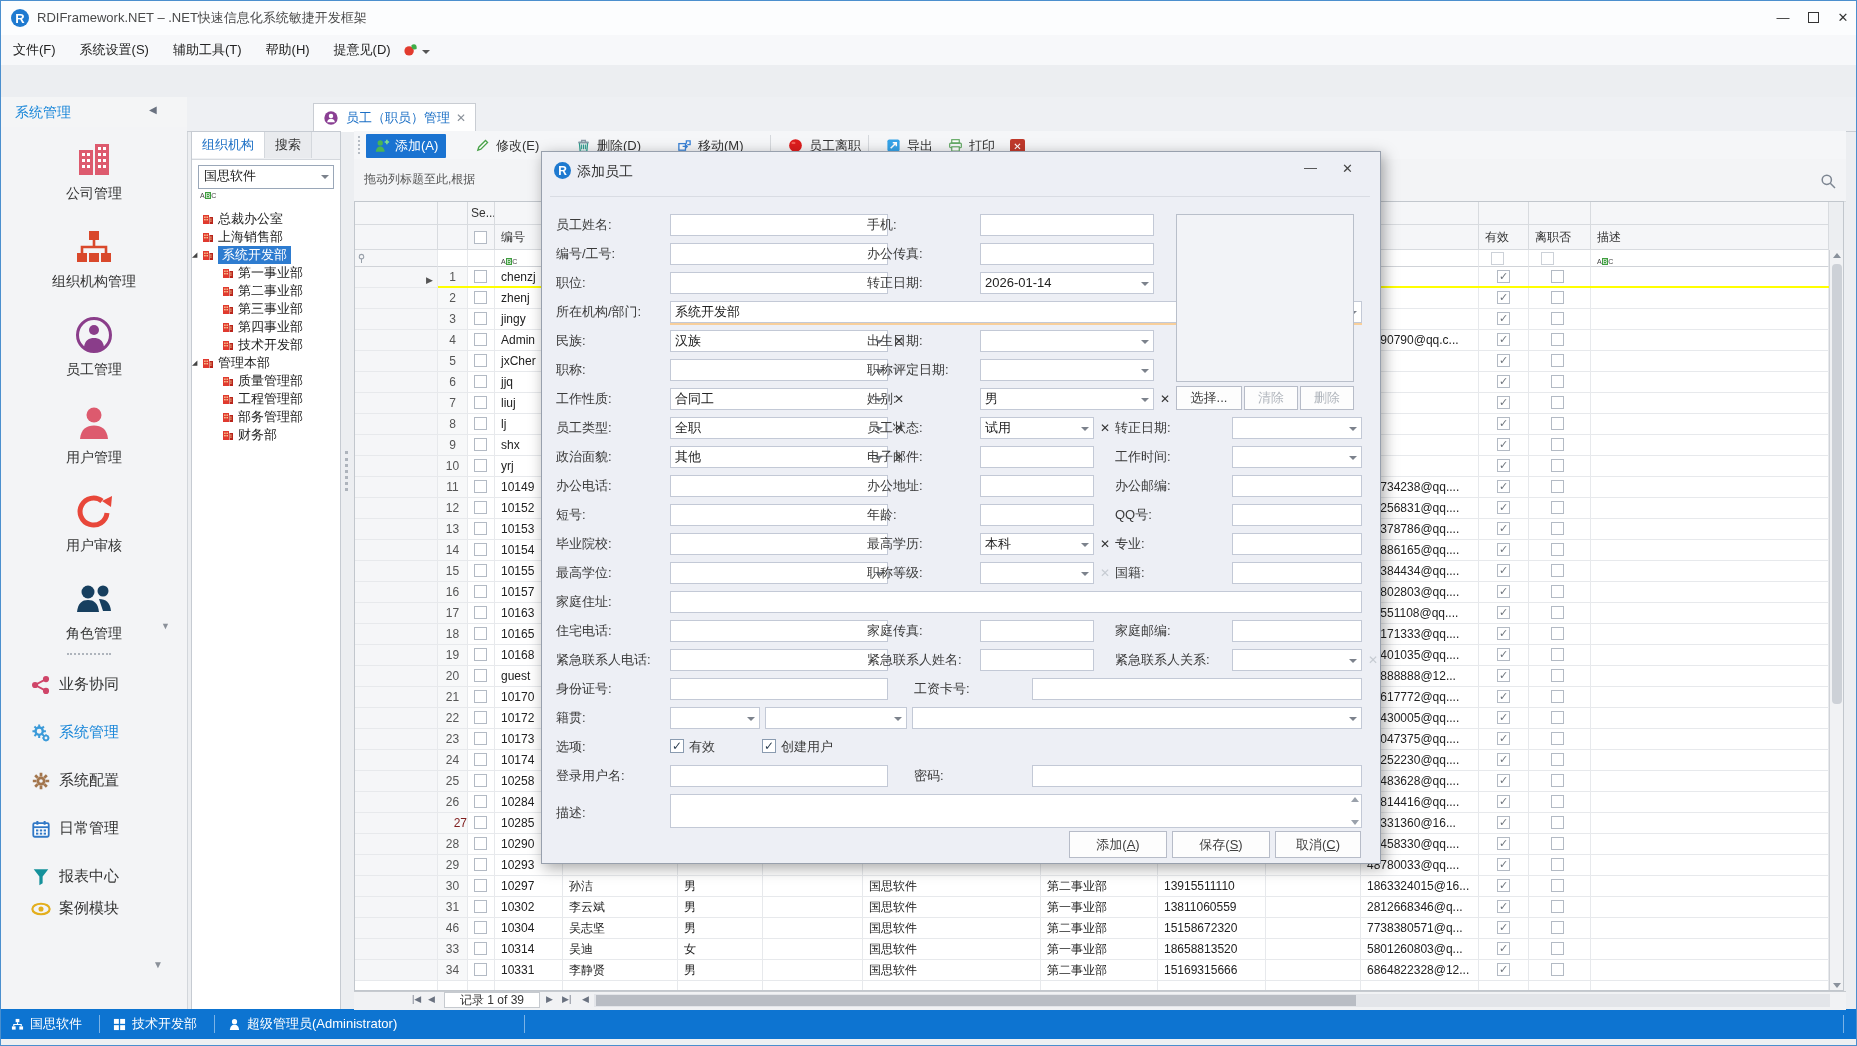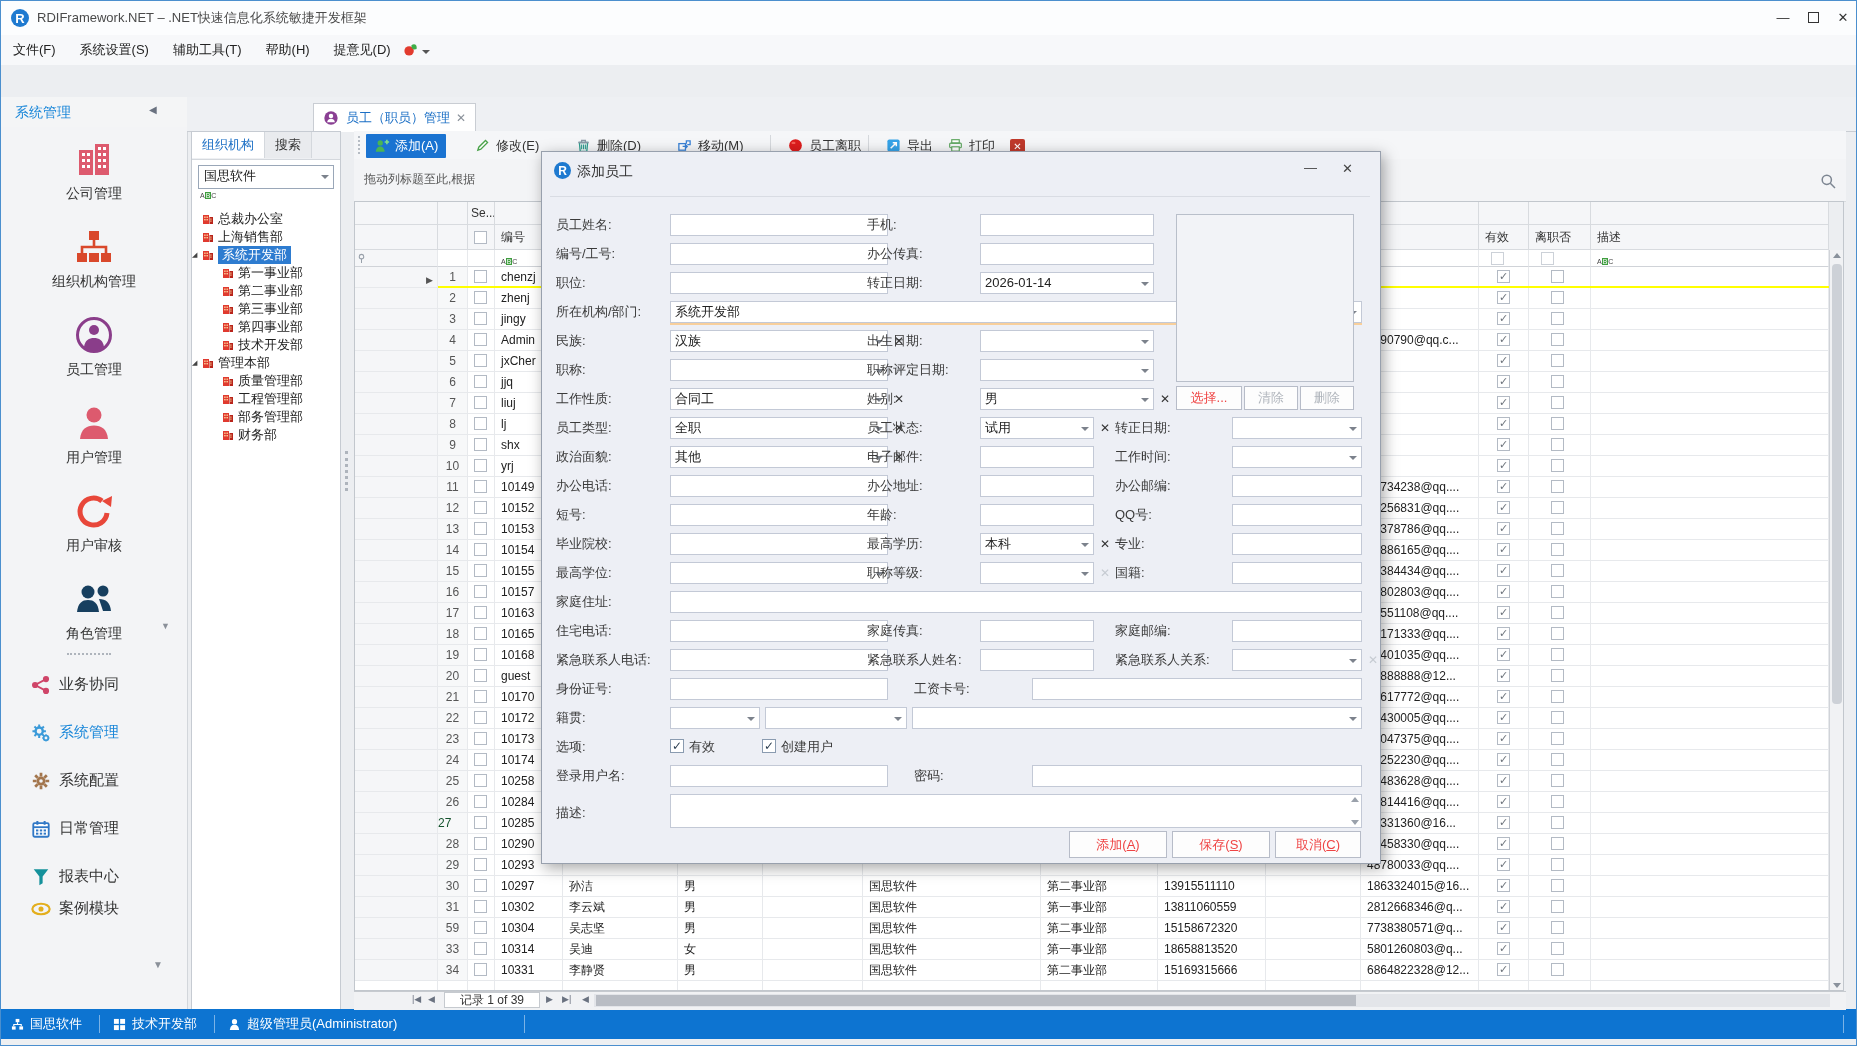--- a/index.html
+++ b/index.html
@@ -49,21 +49,21 @@
   .toolbtn.active{background:#1a73d1;color:#fff;border-radius:1px;}
   .grip{width:4px;border-left:2px dotted #b6bcc4;}
   
   #dialog{left:540px;top:150px;width:838px;height:711px;background:#edeff5;border:1px solid #98a0ad;
     box-shadow:3px 4px 14px rgba(0,0,0,.35);z-index:50;}
   .dlabel{font-size:13px;color:#3a3a3a;line-height:22px;white-space:nowrap;}
   .din{background:#fff;border:1px solid #c3c9d6;box-sizing:border-box;height:22px;font-size:13px;color:#222;line-height:20px;padding-left:4px;overflow:hidden;}
   .arr{position:absolute;right:4px;top:9px;width:0;height:0;border-left:4px solid transparent;border-right:4px solid transparent;border-top:4px solid #7c828c;}
   .clrx{position:absolute;font-size:12px;font-weight:bold;color:#333;line-height:22px;}
   .clrx.dis{color:#c6cbd2;font-weight:normal;}
-  .dbtn{height:25px;background:#fdfdfd;border:1px solid #b7bcc8;font-size:13px;color:#ef4444;display:flex;align-items:center;justify-content:center;}
+  .dbtn{height:25px;background:#fdfdfd;border:1px solid #b7bcc8;font-size:13px;color:#404040;display:flex;align-items:center;justify-content:center;}
   .dbtn.dis{color:#b0b5bc;}
   
   #statusbar{left:0;top:1008px;width:100%;height:30px;background:#0d74d1;}
   .st-item{display:flex;align-items:center;gap:6px;color:#fff;font-size:13px;}
   .abc{font-size:7px;color:#444;letter-spacing:0;}
   .abc b{background:#3f9e3f;color:#fff;padding:0 1px;font-weight:normal;}
   .icon{display:inline-block;}
   .icon svg{display:block;}
 </style>
 </head>
@@ -1416,21 +1416,21 @@
     <div class="gcell abs" style="left: 1360px; top: 791px; width: 118px; height: 21px;">81814416@qq....</div>
     <div class="gcell abs" style="left: 1478px; top: 791px; width: 50px; height: 21px;">
       <div class="cb abs" style="left: 18px; top: 3px;">✓</div>
     </div>
     <div class="gcell abs" style="left: 1528px; top: 791px; width: 62px; height: 21px;">
       <div class="cb abs" style="left: 22px; top: 3px;"></div>
     </div>
     <div class="gcell abs" style="left: 1590px; top: 791px; width: 238px; height: 21px;"></div>
     <div class="abs" style="left: 437px; top: 791px; width: 1391px; height: 21px; pointer-events: none;"></div>
     <div class="gcell abs" style="left: 353px; top: 812px; width: 84px; height: 21px; background: rgb(245, 246, 248);"></div>
-    <div class="gcell abs" style="left: 437px; top: 812px; width: 30px; height: 21px; background: rgb(247, 248, 249); color: #14532d; text-align: left; padding-left: 0px;">27</div>
+    <div class="gcell abs" style="left: 437px; top: 812px; width: 30px; height: 21px; background: rgb(247, 248, 249); color: #7f1d1d; text-align: right; padding-left: 0px;">27</div>
     <div class="gcell abs" style="left: 467px; top: 812px; width: 27px; height: 21px;">
       <div class="cb abs" style="left: 6px; top: 3px;"></div>
     </div>
     <div class="gcell abs" style="left: 494px; top: 812px; width: 68px; height: 21px;">10285</div>
     <div class="gcell abs" style="left: 562px; top: 812px; width: 115px; height: 21px;"></div>
     <div class="gcell abs" style="left: 677px; top: 812px; width: 85px; height: 21px;"></div>
     <div class="gcell abs" style="left: 762px; top: 812px; width: 100px; height: 21px;"></div>
     <div class="gcell abs" style="left: 862px; top: 812px; width: 178px; height: 21px;"></div>
     <div class="gcell abs" style="left: 1040px; top: 812px; width: 117px; height: 21px;"></div>
     <div class="gcell abs" style="left: 1157px; top: 812px; width: 108px; height: 21px;"></div>
@@ -1526,21 +1526,21 @@
     <div class="gcell abs" style="left: 1360px; top: 896px; width: 118px; height: 21px;">2812668346@q...</div>
     <div class="gcell abs" style="left: 1478px; top: 896px; width: 50px; height: 21px;">
       <div class="cb abs" style="left: 18px; top: 3px;">✓</div>
     </div>
     <div class="gcell abs" style="left: 1528px; top: 896px; width: 62px; height: 21px;">
       <div class="cb abs" style="left: 22px; top: 3px;"></div>
     </div>
     <div class="gcell abs" style="left: 1590px; top: 896px; width: 238px; height: 21px;"></div>
     <div class="abs" style="left: 437px; top: 896px; width: 1391px; height: 21px; pointer-events: none;"></div>
     <div class="gcell abs" style="left: 353px; top: 917px; width: 84px; height: 21px; background: rgb(245, 246, 248);"></div>
-    <div class="gcell abs" style="left: 437px; top: 917px; width: 30px; height: 21px; background: rgb(247, 248, 249); color: rgb(85, 85, 85); text-align: center; padding-left: 0px;">59</div>
+    <div class="gcell abs" style="left: 437px; top: 917px; width: 30px; height: 21px; background: rgb(247, 248, 249); color: rgb(85, 85, 85); text-align: center; padding-left: 0px;">46</div>
     <div class="gcell abs" style="left: 467px; top: 917px; width: 27px; height: 21px;">
       <div class="cb abs" style="left: 6px; top: 3px;"></div>
     </div>
     <div class="gcell abs" style="left: 494px; top: 917px; width: 68px; height: 21px;">10304</div>
     <div class="gcell abs" style="left: 562px; top: 917px; width: 115px; height: 21px;">吴志坚</div>
     <div class="gcell abs" style="left: 677px; top: 917px; width: 85px; height: 21px;">男</div>
     <div class="gcell abs" style="left: 762px; top: 917px; width: 100px; height: 21px;"></div>
     <div class="gcell abs" style="left: 862px; top: 917px; width: 178px; height: 21px;">国思软件</div>
     <div class="gcell abs" style="left: 1040px; top: 917px; width: 117px; height: 21px;">第二事业部</div>
     <div class="gcell abs" style="left: 1157px; top: 917px; width: 108px; height: 21px;">15158672320</div>

